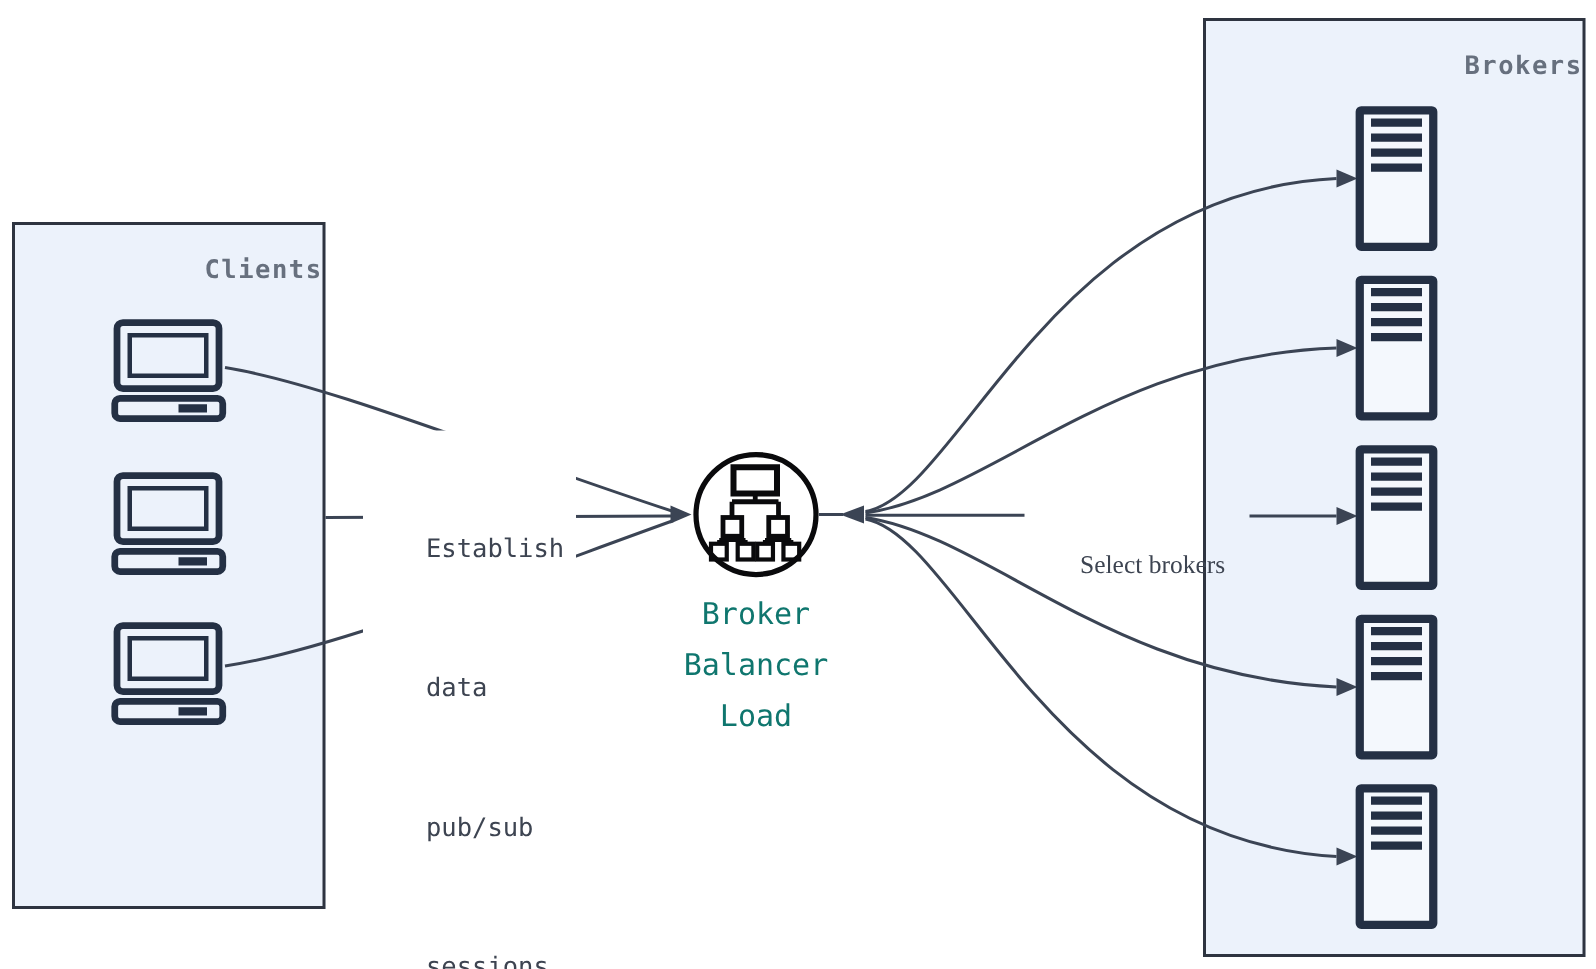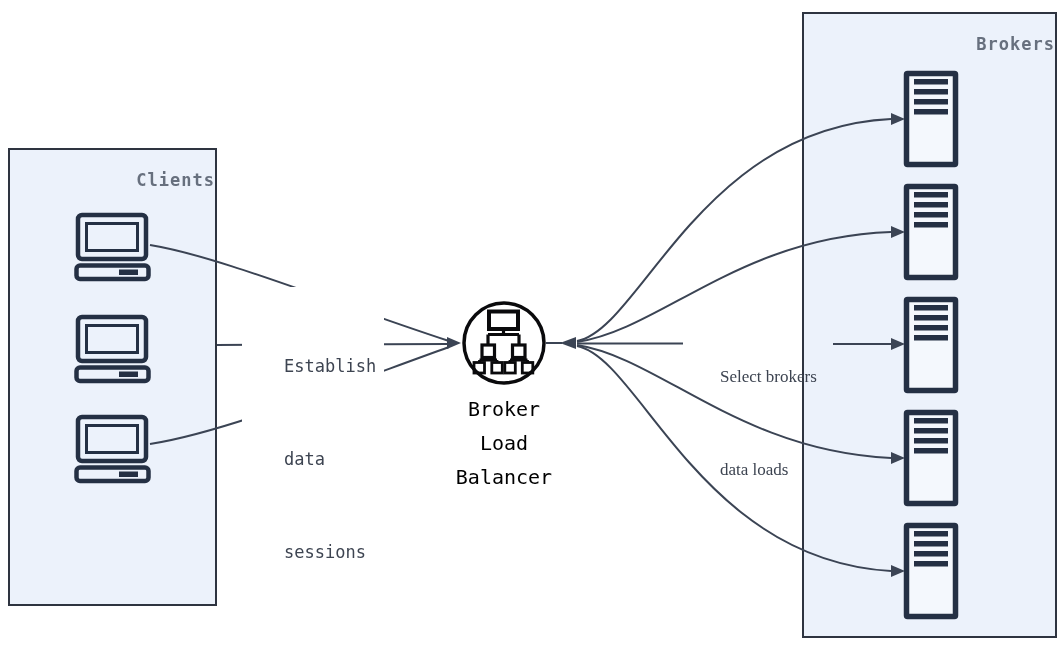--- a/index.html
+++ b/index.html
@@ -26,21 +26,21 @@
   #monitor-3{top:414px;}
   .server{position:absolute;left:903px;width:56px;height:98px;}
   #server-1{top:70px;}
   #server-2{top:183px;}
   #server-3{top:296px;}
   #server-4{top:409px;}
   #server-5{top:522px;}
   
   #lb-node{left:459px;top:298px;width:90px;height:90px;}
   #lb-label{
-    left:404px;top:392px;width:200px;text-align:center;color:#000000;
+    left:404px;top:392px;width:200px;text-align:center;color:#0f766e;
     font-size:20px;line-height:34px;
   }
   
   #edge-layer{left:0;top:0;width:1064px;height:646px;pointer-events:none;}
   
   .edge-label{
     position:absolute;font-size:17px;line-height:31px;color:#3d4451;white-space:pre;
   }
   #edge-label-left{
     left:242px;top:287px;background:#ffffff;padding:2px 8px 4px 6px;
@@ -188,27 +188,27 @@
         <rect x="15" y="64.5" width="10.5" height="10.5" stroke-width="2.8"></rect>
         <rect x="32.8" y="64.5" width="10.5" height="10.5" stroke-width="2.8"></rect>
         <rect x="45.8" y="64.5" width="10.5" height="10.5" stroke-width="2.8"></rect>
         <rect x="63.3" y="64.5" width="10.5" height="10.5" stroke-width="2.8"></rect>
       </g>
     </svg>
   </div>
 
   <div id="lb-label" class="abs">
     <div>Broker</div>
+    <div>Balancer</div>
     <div>Load</div>
-    <div>Balancer</div>
   </div>
 
   <div id="edge-label-left" class="edge-label">
     <div>Establish</div>
     <div>data</div>
+    <div>pub/sub</div>
     <div>sessions</div>
   </div>
   <div id="edge-label-right" class="edge-label">
     <div>Select brokers</div>
-    <div>data loads</div>
   </div>
 
 </div>
 
 </body></html>

